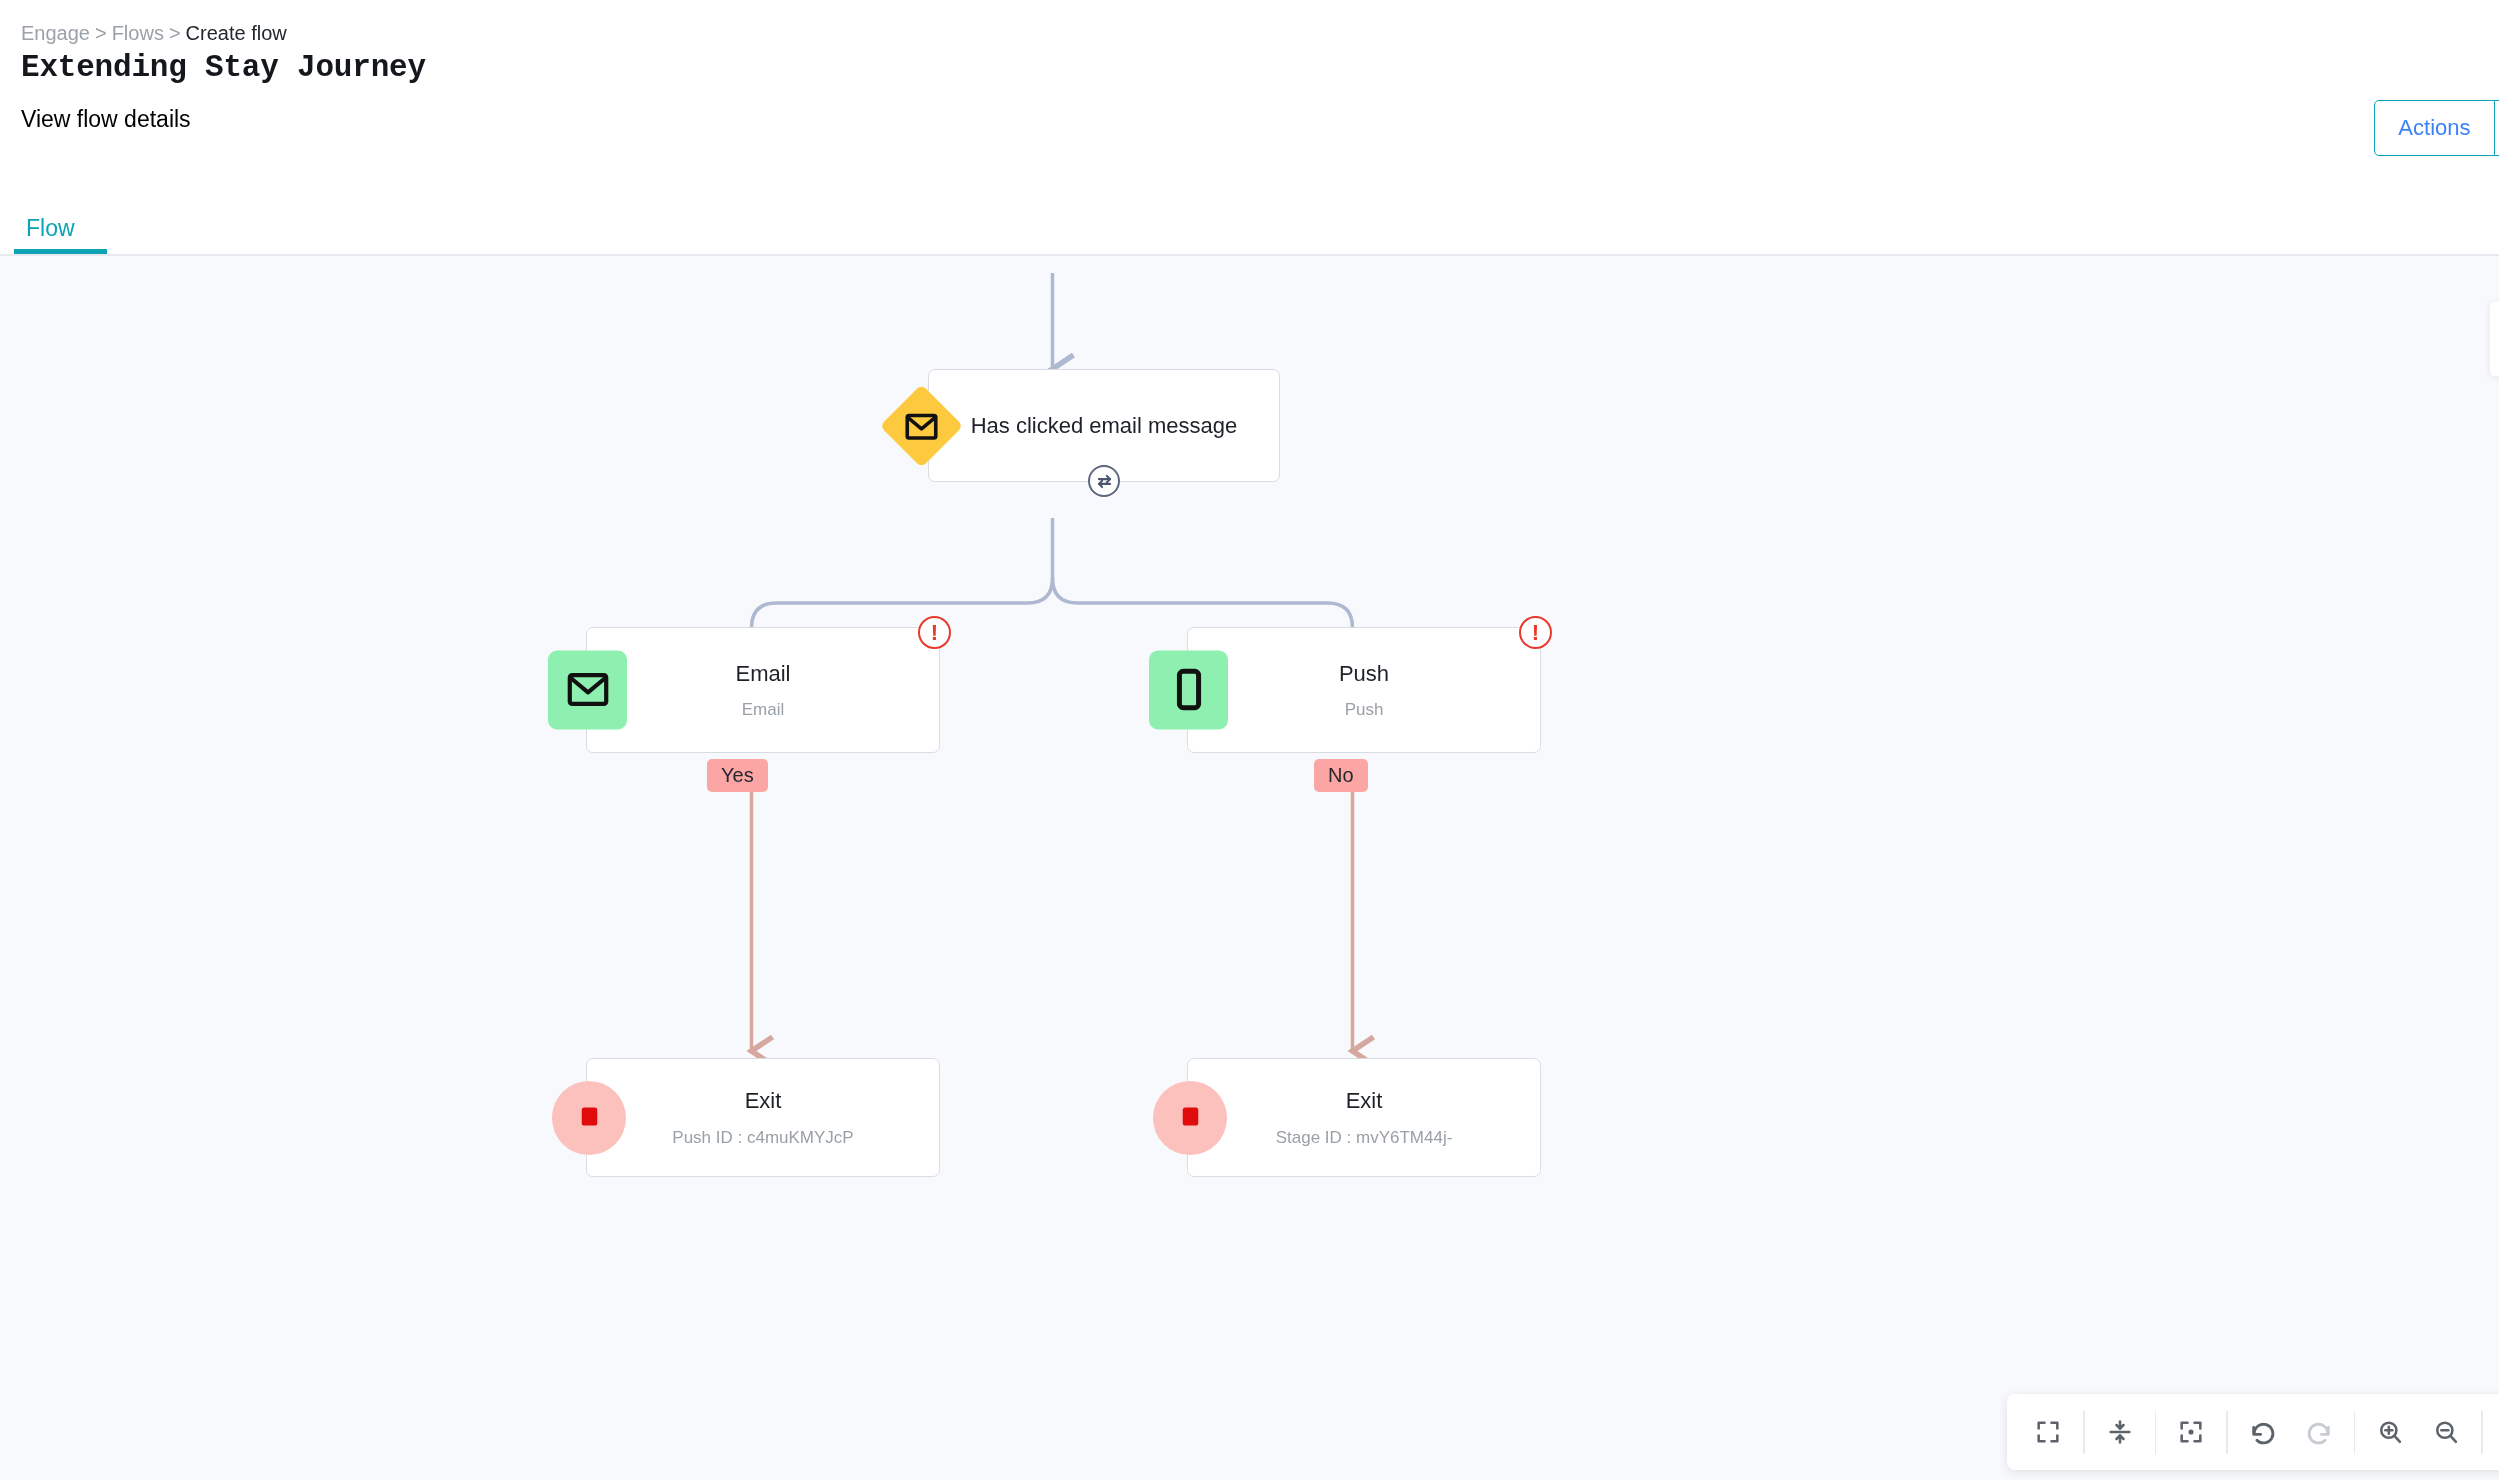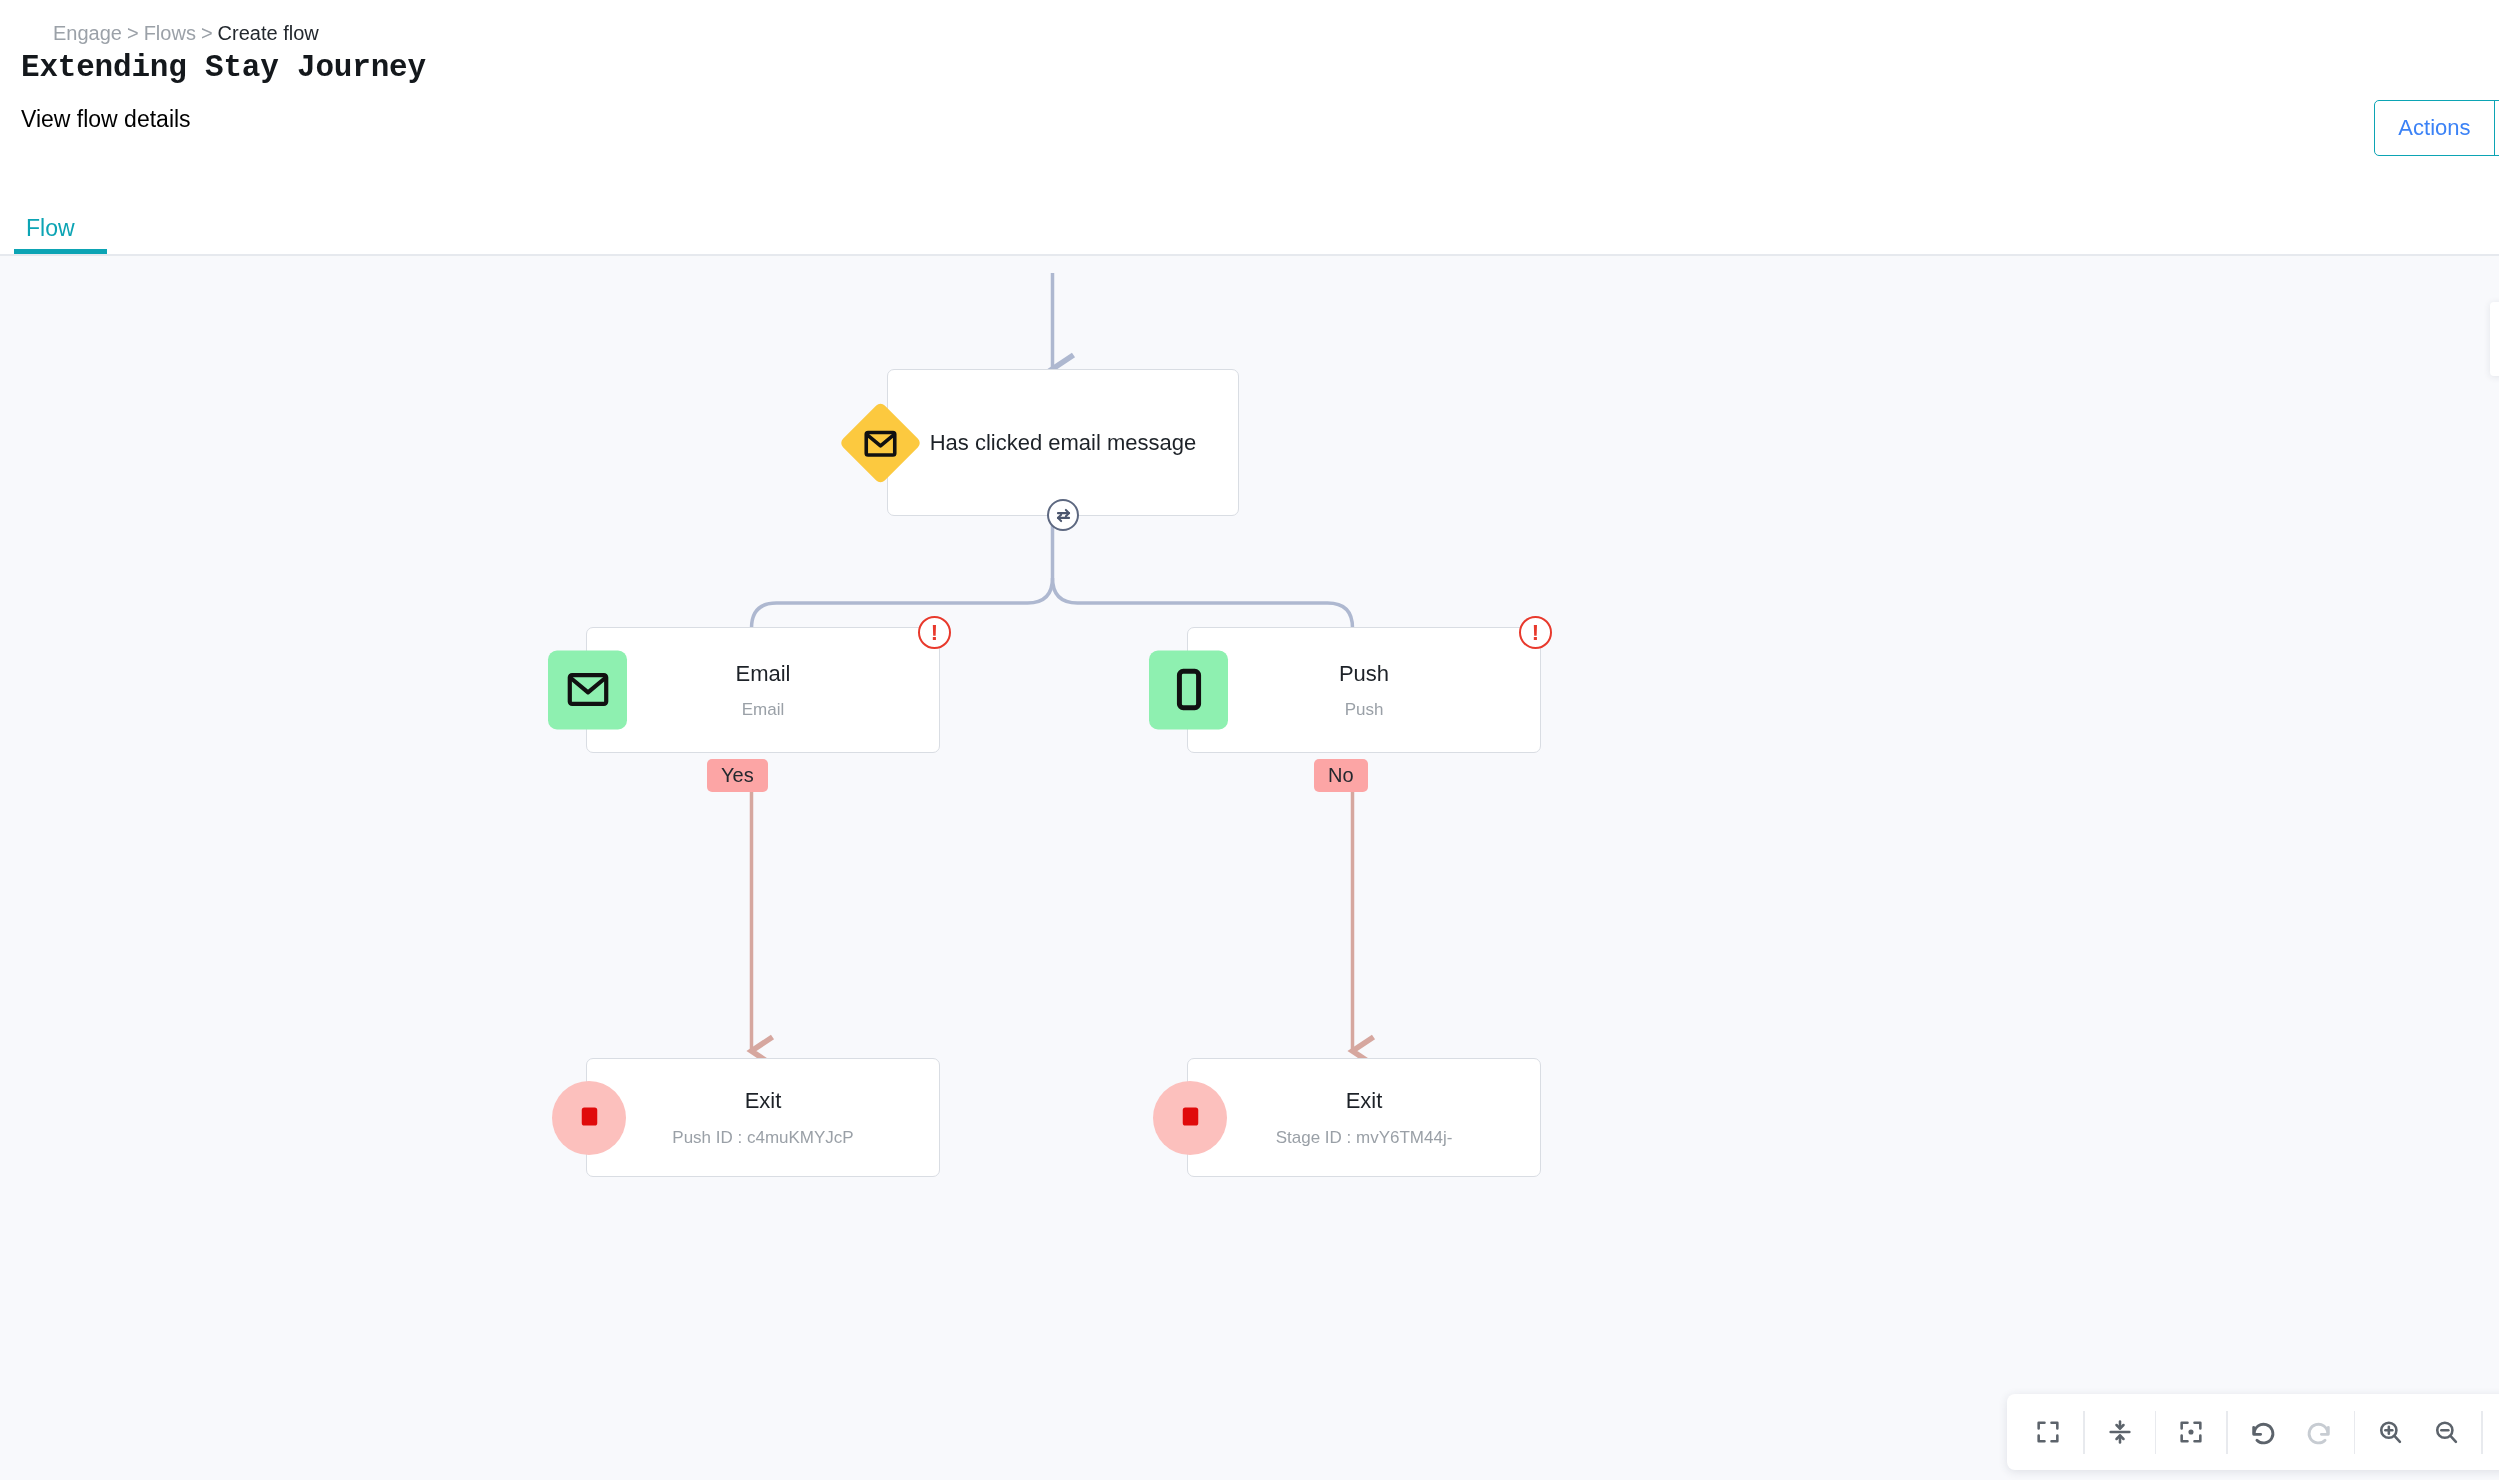--- a/index.html
+++ b/index.html
@@ -10,21 +10,21 @@
     overflow: hidden;
   }
 
   
   .header {
     position: absolute; top: 0; left: 0; width: 2682px; height: 200px;
     background: #ffffff;
   }
   .breadcrumb {
     position: absolute; left: 21px; top: 21.5px;
-    font-size: 20px; color: #9ba1a8; white-space: nowrap; margin-left: 32px;
+    font-size: 20px; color: #9ba1a8; white-space: nowrap;
   }
   .breadcrumb .crumb-last { color: #23282e; }
   .breadcrumb .crumb-sep { color: #9ba1a8; margin: 0 5px; }
   .breadcrumb .crumb { color: #9ba1a8; }
   .page-title {
     position: absolute; left: 21px; top: 50px;
     font-size: 31px; font-weight: bold; color: #14181c; letter-spacing: -0.2px; font-family: Liberation Mono, monospace;
   }
   .view-details {
     position: absolute; left: 21px; top: 106px;
@@ -191,21 +191,21 @@
     <path d="M1503 1051 L1503 1586" stroke="#d6a79f" stroke-width="7" fill="none" marker-end="url(#arrP)"></path>
 
     <path d="M2705 1051 L2705 1586" stroke="#d6a79f" stroke-width="7" fill="none" marker-end="url(#arrP)"></path>
   </svg>
 
   <div class="errors-panel">
     
     
   </div>
 
-  <div class="node" style="left:887px; top:111px; width:352px; height:147px;">
+  <div class="node" style="left:928px; top:111px; width:352px; height:113px;">
     <div class="badge-diamond">
       <span>
         <svg width="36" height="36" viewBox="0 0 24 24" fill="none" stroke="#111111" stroke-width="2.4" stroke-linecap="round" stroke-linejoin="round">
             <rect x="2.5" y="4.5" width="19" height="15" rx="1.2"></rect>
             <polyline points="3 6 12 13.5 21 6"></polyline>
           </svg>
       </span>
     </div>
     <div class="n-title">Has clicked email message</div>
     <div class="swap-btn">

